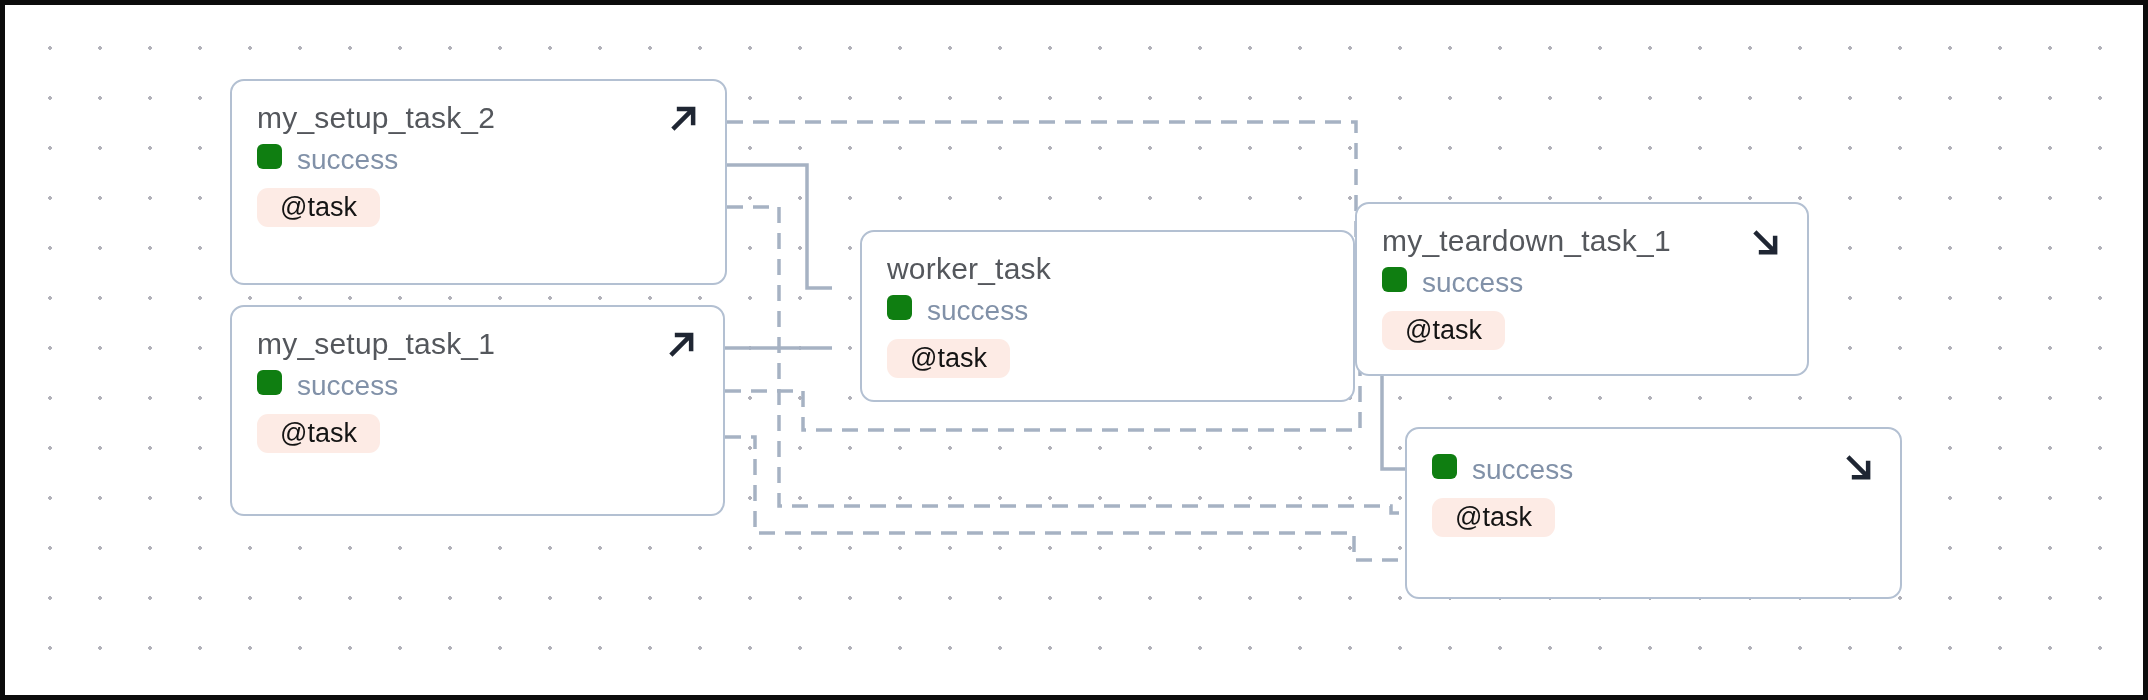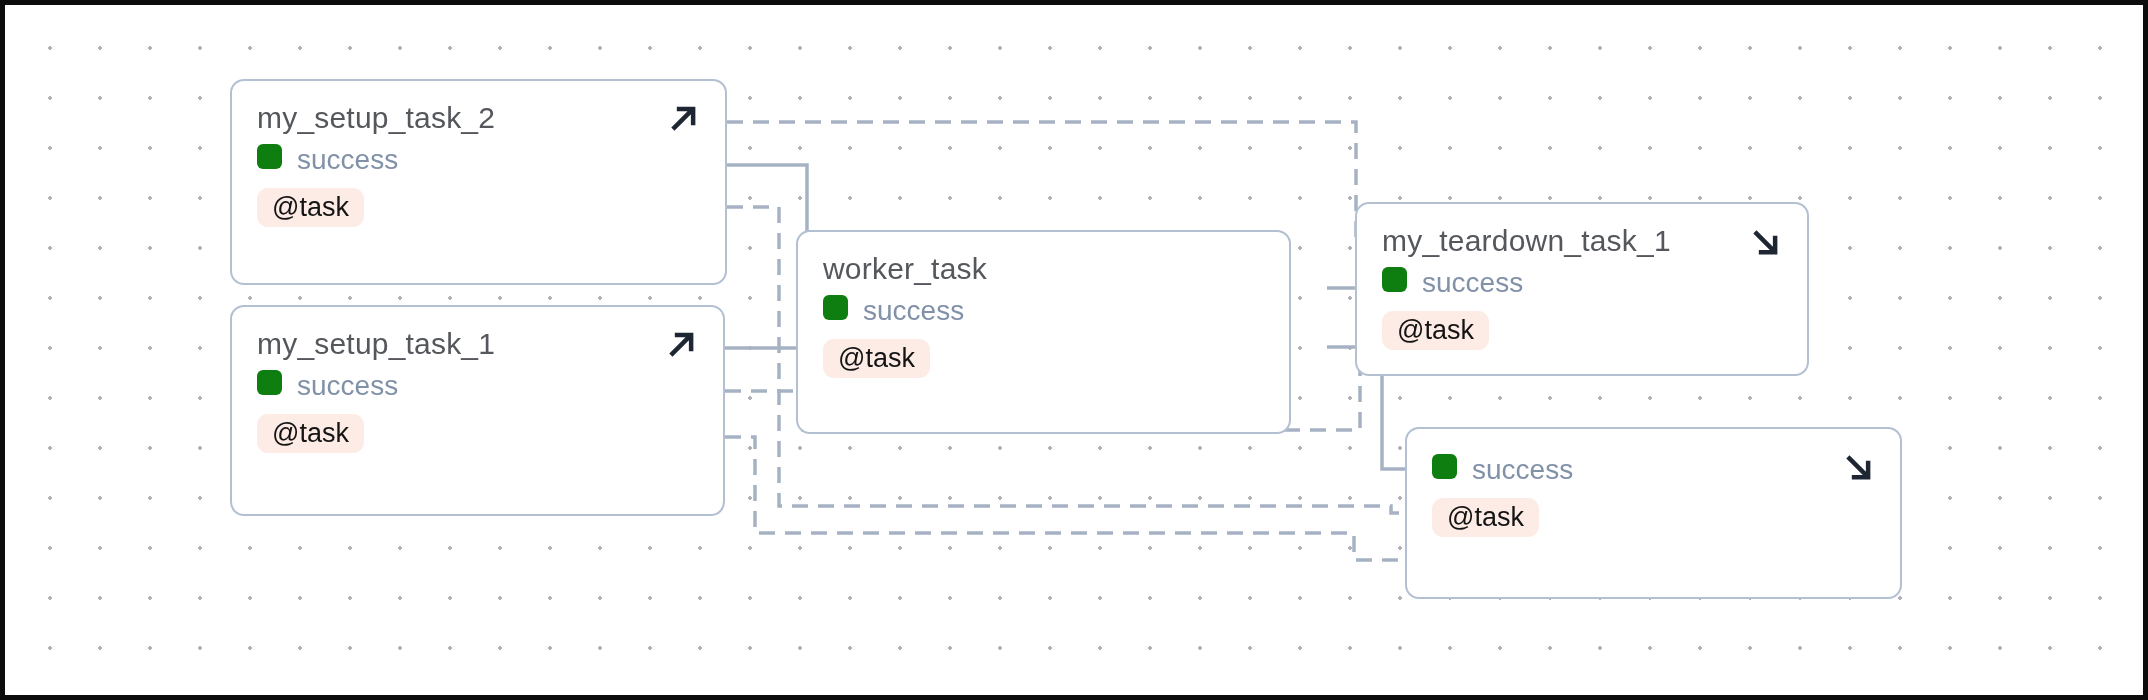--- a/index.html
+++ b/index.html
@@ -35,21 +35,21 @@
   .task-title{
     font-size:30px;color:var(--title);letter-spacing:.2px;
     white-space:nowrap;line-height:38px;
   }
   .state-row{display:flex;align-items:flex-start;gap:15px;margin-top:7px;height:34px;}
   .state-square{width:25px;height:25px;border-radius:6px;background:var(--success);}
   .state-label{font-size:28px;color:var(--state);}
   .decorator-row{margin-top:10px;}
   .decorator-badge{
     display:inline-block;font-size:27px;color:var(--badge-text);
-    background:var(--badge-bg);padding:4px 15px;border-radius:11px;
+    background:var(--badge-bg);padding:4px 23px;border-radius:11px;
   }
   .corner-icon{position:absolute;top:20px;right:24px;width:36px;height:36px;}
   .corner-icon svg{width:36px;height:36px;display:block;}
   .corner-icon path{stroke:var(--icon);stroke-width:4;fill:none;stroke-linejoin:miter;}
 </style>
 </head>
 <body>
 
 <div class="graph-canvas"></div>
 
@@ -90,21 +90,21 @@
     <div class="decorator-row">
       <span class="decorator-badge">@task</span>
     </div>
     <span class="corner-icon setup-icon">
       <svg viewBox="0 0 32 32">
           <path d="M7 25 L25 7 M10.5 7 H25 V21.5"></path>
         </svg>
     </span>
 
   </div>
-    <div class="task-node" style="left: 796px; top: 230px; width: 495px; height: 204px;">
+    <div class="task-node" style="left: 860px; top: 230px; width: 495px; height: 172px;">
     <div class="task-title">worker_task</div>
     <div class="state-row">
       <span class="state-square"></span>
       <span class="state-label">success</span>
     </div>
     <div class="decorator-row">
       <span class="decorator-badge">@task</span>
     </div>
 
   </div>

